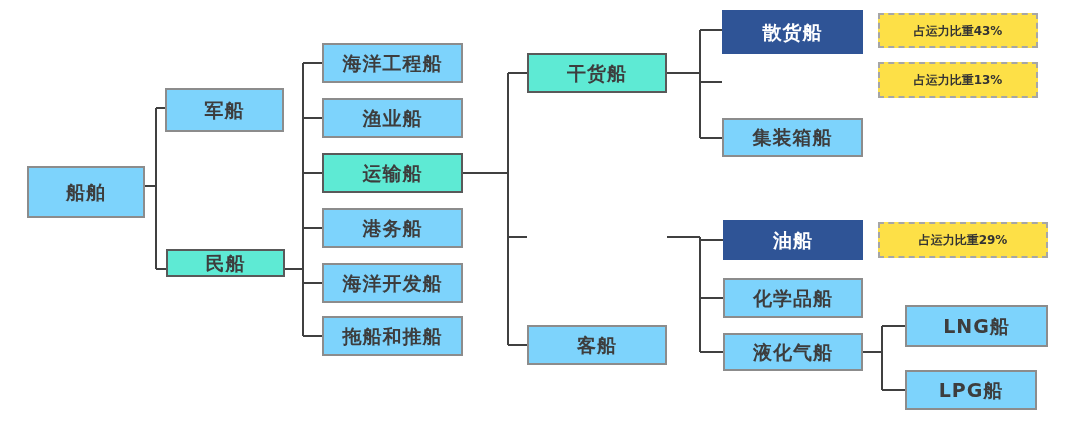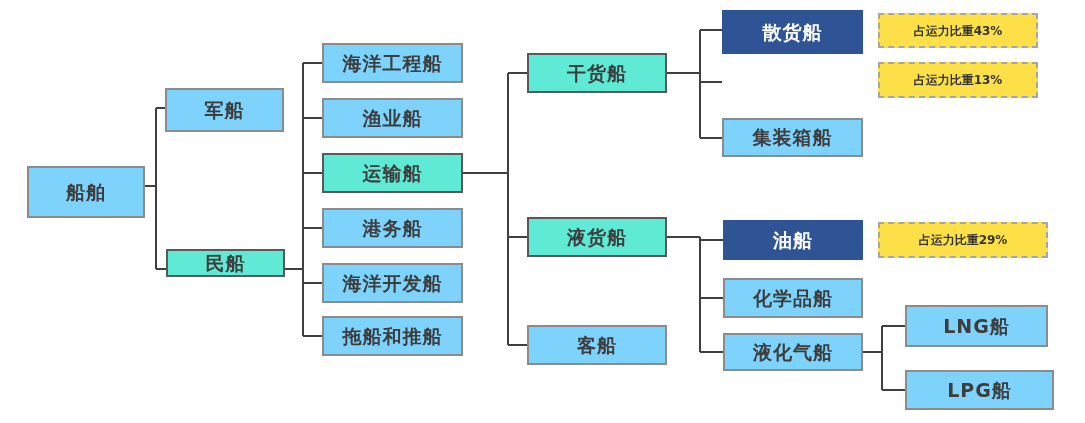--- a/index.html
+++ b/index.html
@@ -43,30 +43,29 @@
   <div class="node path" style="left:166px;top:249px;width:119px;height:28px">民船</div>
 
   <div class="node plain" style="left:322px;top:43px;width:141px;height:40px">海洋工程船</div>
   <div class="node plain" style="left:322px;top:98px;width:141px;height:40px">渔业船</div>
   <div class="node path" style="left:322px;top:153px;width:141px;height:40px">运输船</div>
   <div class="node plain" style="left:322px;top:263px;width:141px;height:40px">海洋开发船</div>
   <div class="node plain" style="left:322px;top:208px;width:141px;height:40px">港务船</div>
   <div class="node plain" style="left:322px;top:316px;width:141px;height:40px">拖船和推船</div>
 
   <div class="node path" style="left:527px;top:53px;width:140px;height:40px">干货船</div>
-  <div class="node path" style="left:527px;top:217px;width:140px;height:40px">液货船</div>
   <div class="node plain" style="left:527px;top:325px;width:140px;height:40px">客船</div>
 
   <div class="node hl" style="left:722px;top:10px;width:141px;height:44px">散货船</div>
   <div class="node plain" style="left:722px;top:118px;width:141px;height:39px">集装箱船</div>
 
   <div class="node hl" style="left:723px;top:220px;width:140px;height:40px">油船</div>
   <div class="node plain" style="left:723px;top:278px;width:140px;height:40px">化学品船</div>
   <div class="node plain" style="left:723px;top:333px;width:140px;height:38px">液化气船</div>
 
   <div class="node plain" style="left:905px;top:305px;width:143px;height:42px">LNG船</div>
-  <div class="node plain" style="left:905px;top:370px;width:149px;height:40px">LPG船</div>
+  <div class="node plain" style="left:905px;top:370px;width:132px;height:40px">LPG船</div>
 
   <div class="node dashed" style="left:878px;top:13px;width:160px;height:35px">占运力比重43%</div>
   <div class="node dashed" style="left:878px;top:62px;width:160px;height:36px">占运力比重13%</div>
   <div class="node dashed" style="left:878px;top:222px;width:170px;height:36px">占运力比重29%</div>
 
 </div>
 
 </body></html>

